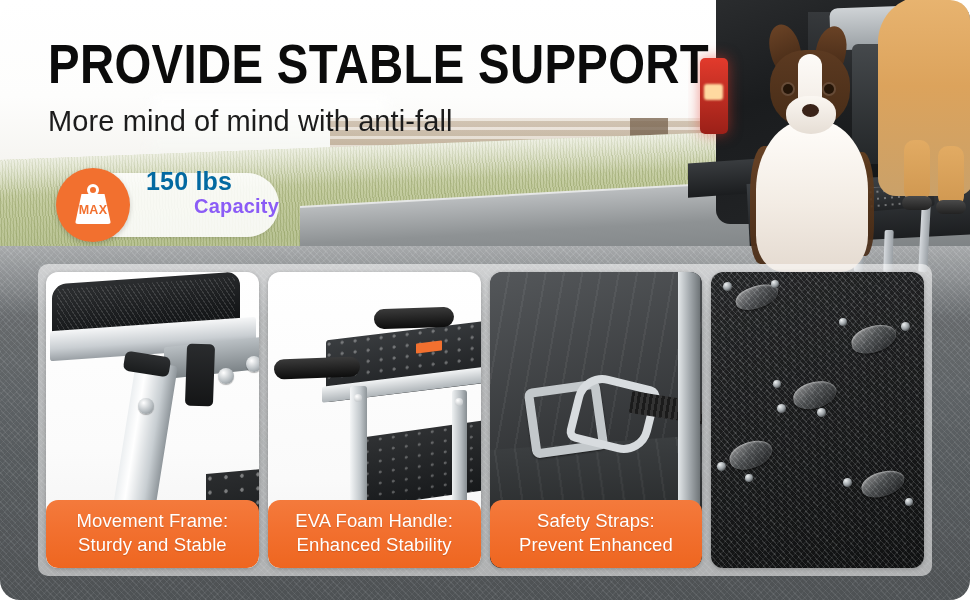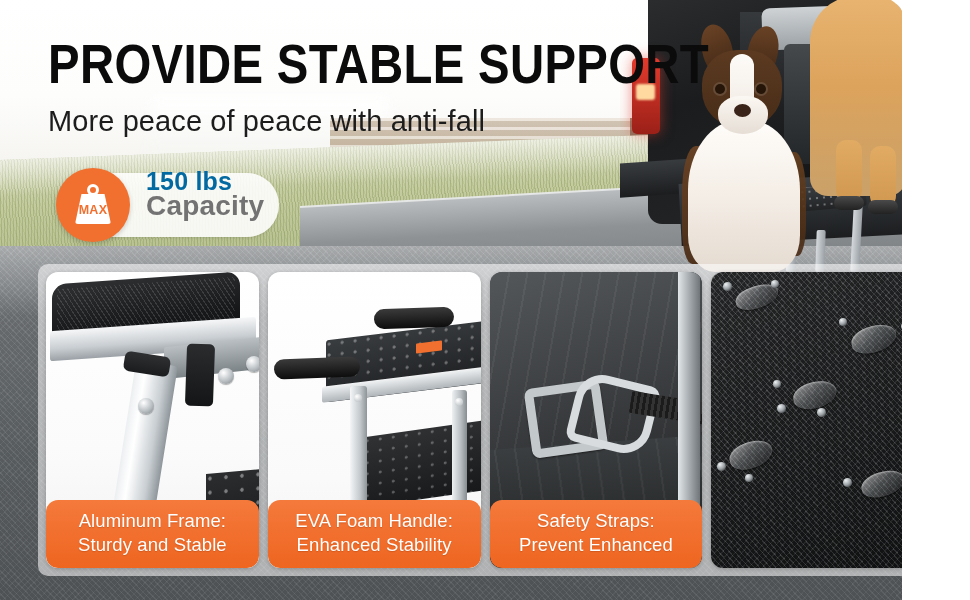--- a/index.html
+++ b/index.html
@@ -1,21 +1,21 @@
 <!DOCTYPE html>
 <html><head>
 <meta charset="utf-8">
 <style>
   html,body{margin:0;padding:0;}
   body{
     width:970px;height:600px;overflow:hidden;
     font-family:"Liberation Sans",sans-serif;
     background:#ffffff;
   }
-  .stage{position:relative;width:902px;height:600px;overflow:hidden;background:#fff;}
+  .stage{position:relative;width:970px;height:600px;overflow:hidden;background:#fff;border-radius:20px;}
 
   
   .bg{position:absolute;inset:0;overflow:hidden;}
   .bg-sky{
     position:absolute;left:0;top:0;width:970px;height:175px;
     background:linear-gradient(180deg,#ffffff 0%,#fdfdfc 55%,#f4f3ef 100%);
   }
   .bg-fence{
     position:absolute;left:330px;top:118px;width:560px;height:62px;
     background:linear-gradient(180deg,#ded2c2 0%,#cdbda8 45%,#bda88e 100%);
@@ -218,21 +218,21 @@
   .weight-ico .body{
     position:absolute;left:3px;top:10px;width:36px;height:30px;background:#fff;
     clip-path:polygon(18% 0,82% 0,100% 100%,0 100%);border-radius:3px;
   }
   .weight-ico .maxtxt{
     position:absolute;left:0;top:19px;width:42px;text-align:center;
     font-size:12.5px;font-weight:700;color:#F2702F;letter-spacing:.3px;
   }
   .badge-text{position:relative;z-index:2;margin-left:16px;}
   .badge-num{font-size:25px;font-weight:700;color:#0369a1;line-height:26px;letter-spacing:.2px;}
-  .badge-cap{font-size:28px;font-weight:700;color:#737373;line-height:24px;letter-spacing:.2px;}
+  .badge-cap{font-size:20px;font-weight:700;color:#8b5cf6;line-height:24px;letter-spacing:.2px;margin-left:48px;}
 
   
   .strip{
     position:absolute;left:38px;top:264px;width:894px;height:312px;
     background:rgba(255,255,255,.55);border-radius:10px;
   }
   .panels{
     position:absolute;left:46px;top:272px;width:878px;height:296px;
     display:flex;gap:9px;
   }
@@ -471,21 +471,21 @@
       <div class="c-head"></div>
       <div class="c-blaze"></div>
       <div class="c-muzzle"></div>
       <div class="c-eye c-eye-l"></div>
       <div class="c-eye c-eye-r"></div>
       <div class="c-nose"></div>
     </div>
   </div>
 
   <div class="headline">PROVIDE STABLE SUPPORT</div>
-  <div class="subhead">More peace of peace with anti-fall</div>
+  <div class="subhead">More mind of mind with anti-fall</div>
 
   <div class="badge-wrap">
     <div class="badge-pill"></div>
     <div class="badge-circle">
       <div class="weight-ico">
         <div class="knob"></div>
         <div class="body"></div>
         <div class="maxtxt">MAX</div>
       </div>
     </div>
@@ -505,21 +505,21 @@
         <div class="p1-rail2"></div>
         <div class="p1-rivet p1-r2"></div>
         <div class="p1-rivet p1-r3"></div>
         <div class="p1-cap"></div>
         <div class="p1-step2"></div>
         <div class="p1-leg"></div>
         <div class="p1-legcap"></div>
         <div class="p1-rivet p1-r1"></div>
       </div>
       <div class="cap">
-        <span class="l1">Aluminum Frame:</span>
+        <span class="l1">Movement Frame:</span>
         <span class="l2">Sturdy and Stable</span>
       </div>
     </div>
 
     <div class="panel p2">
       <div class="p-img">
         <div class="p2-plat"></div>
         <div class="p2-label"></div>
         <div class="p2-edge"></div>
         <div class="p2-step2"></div>

